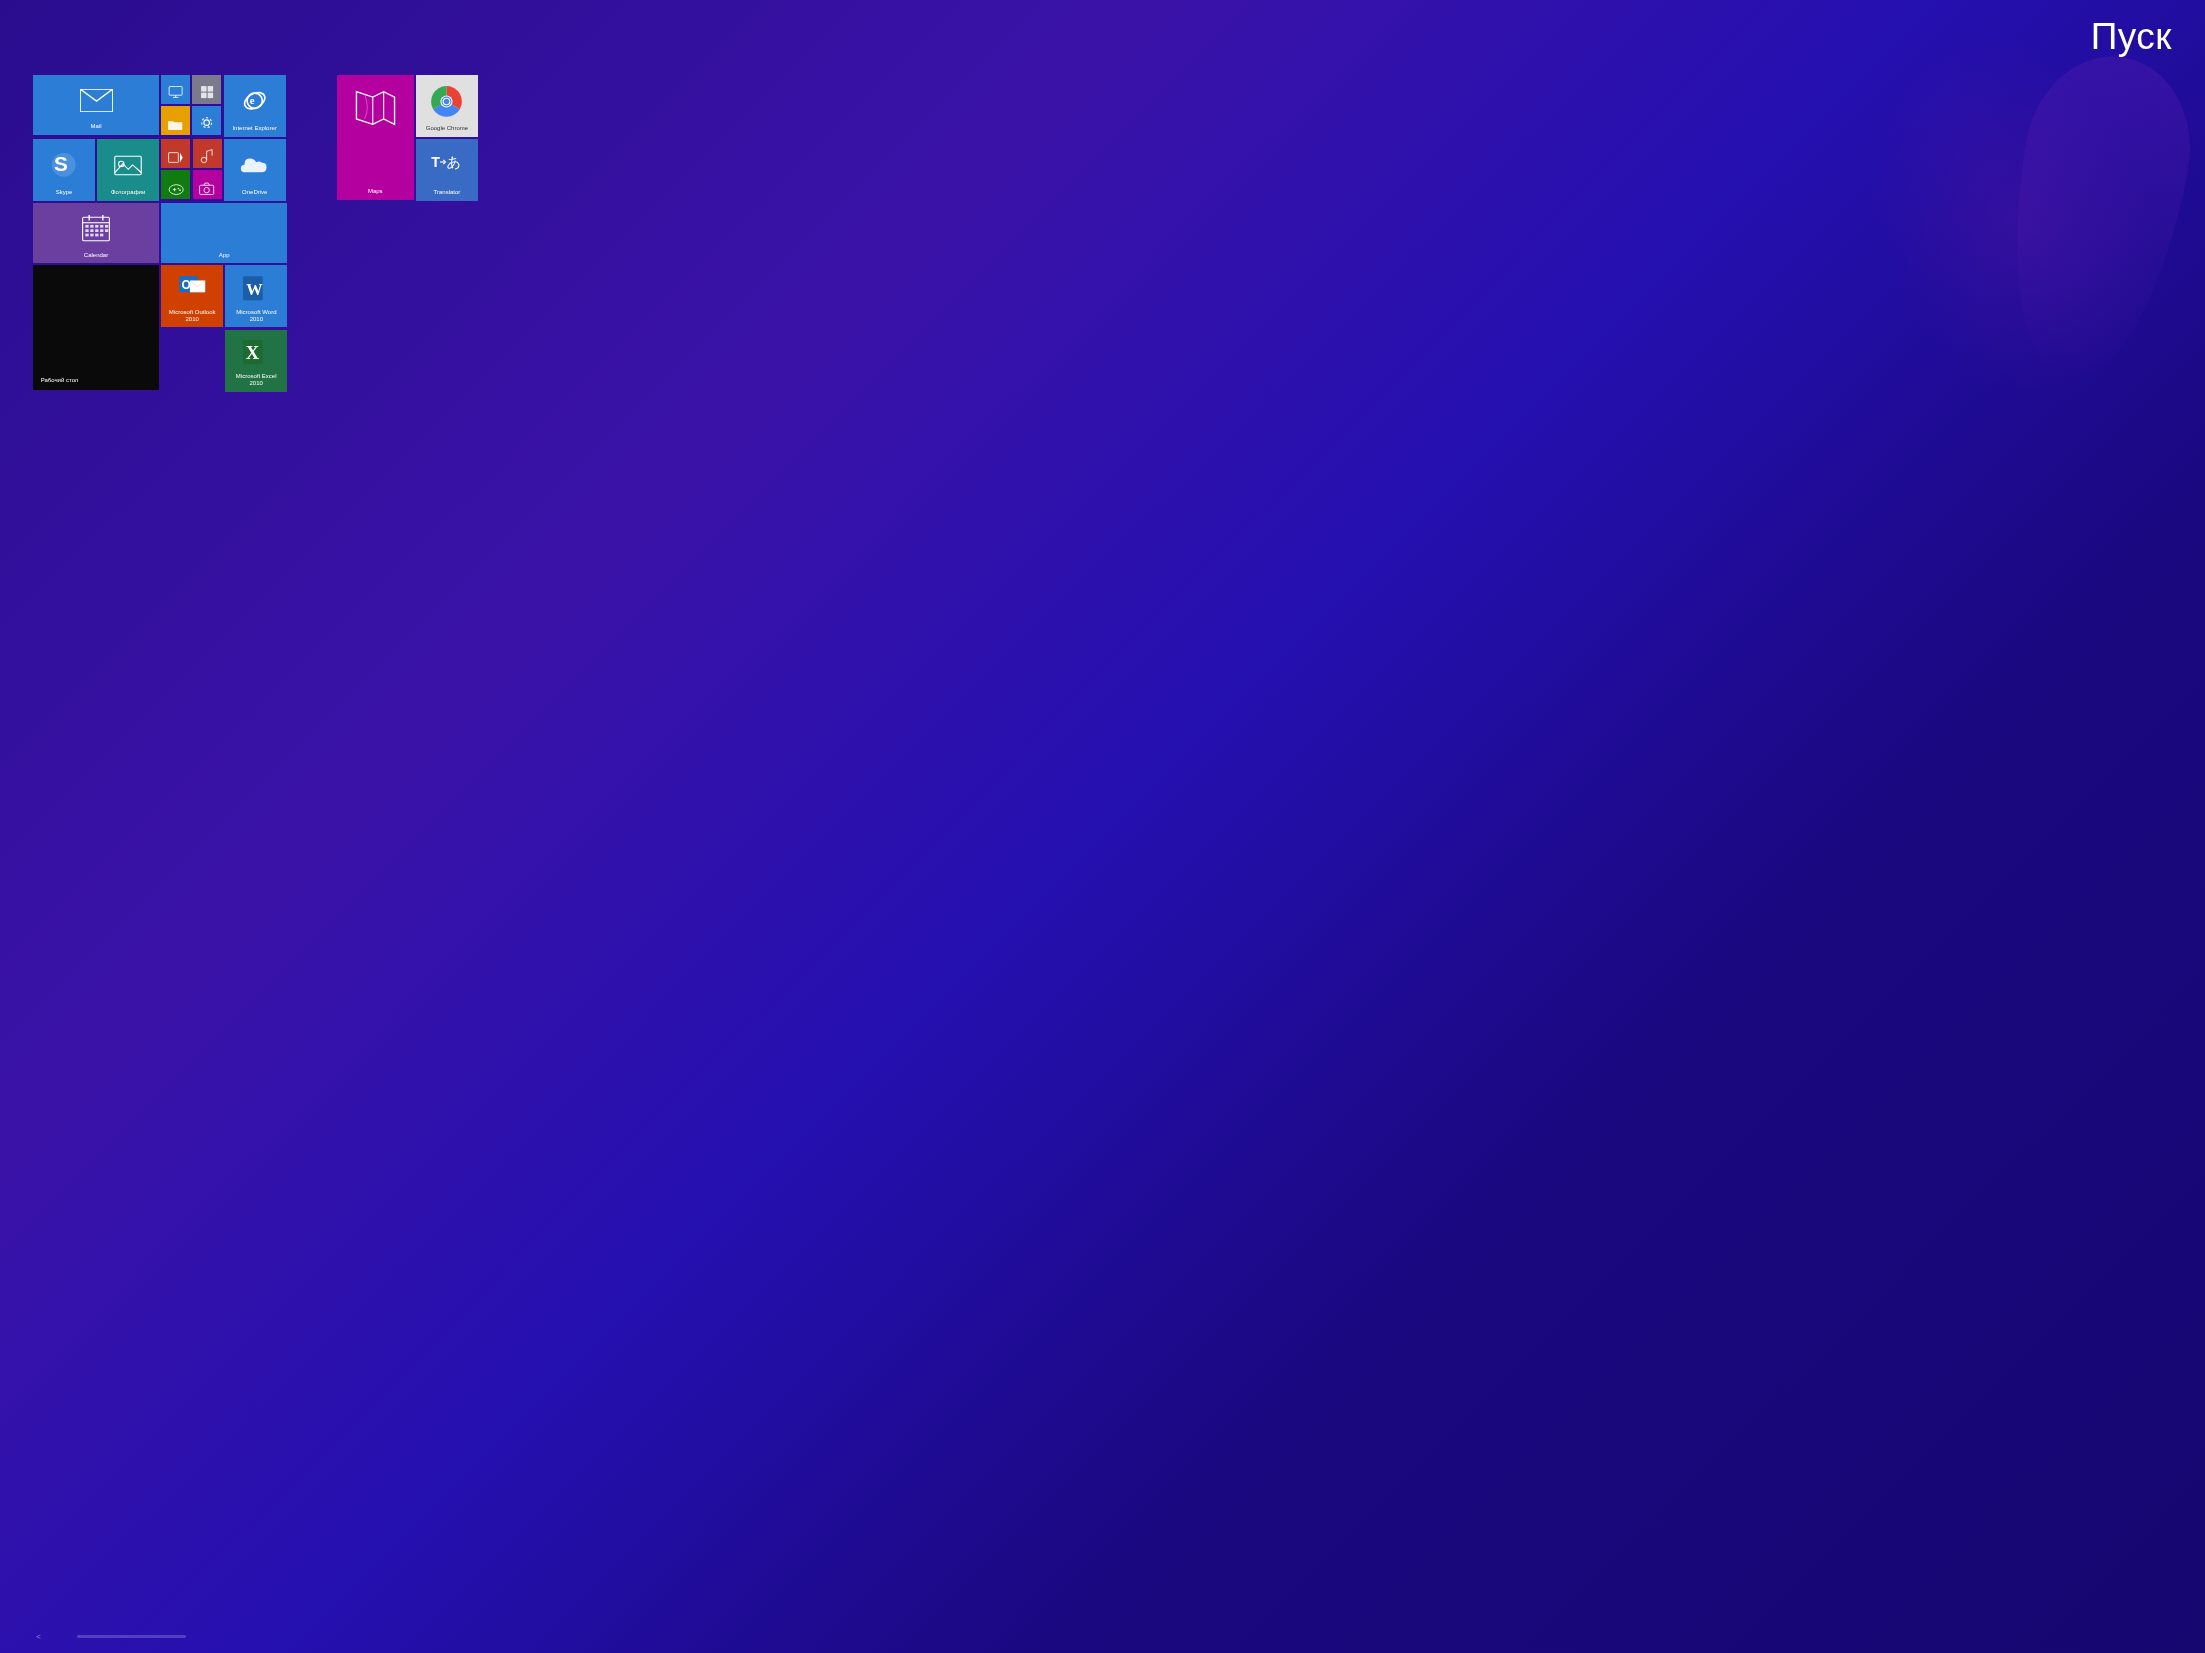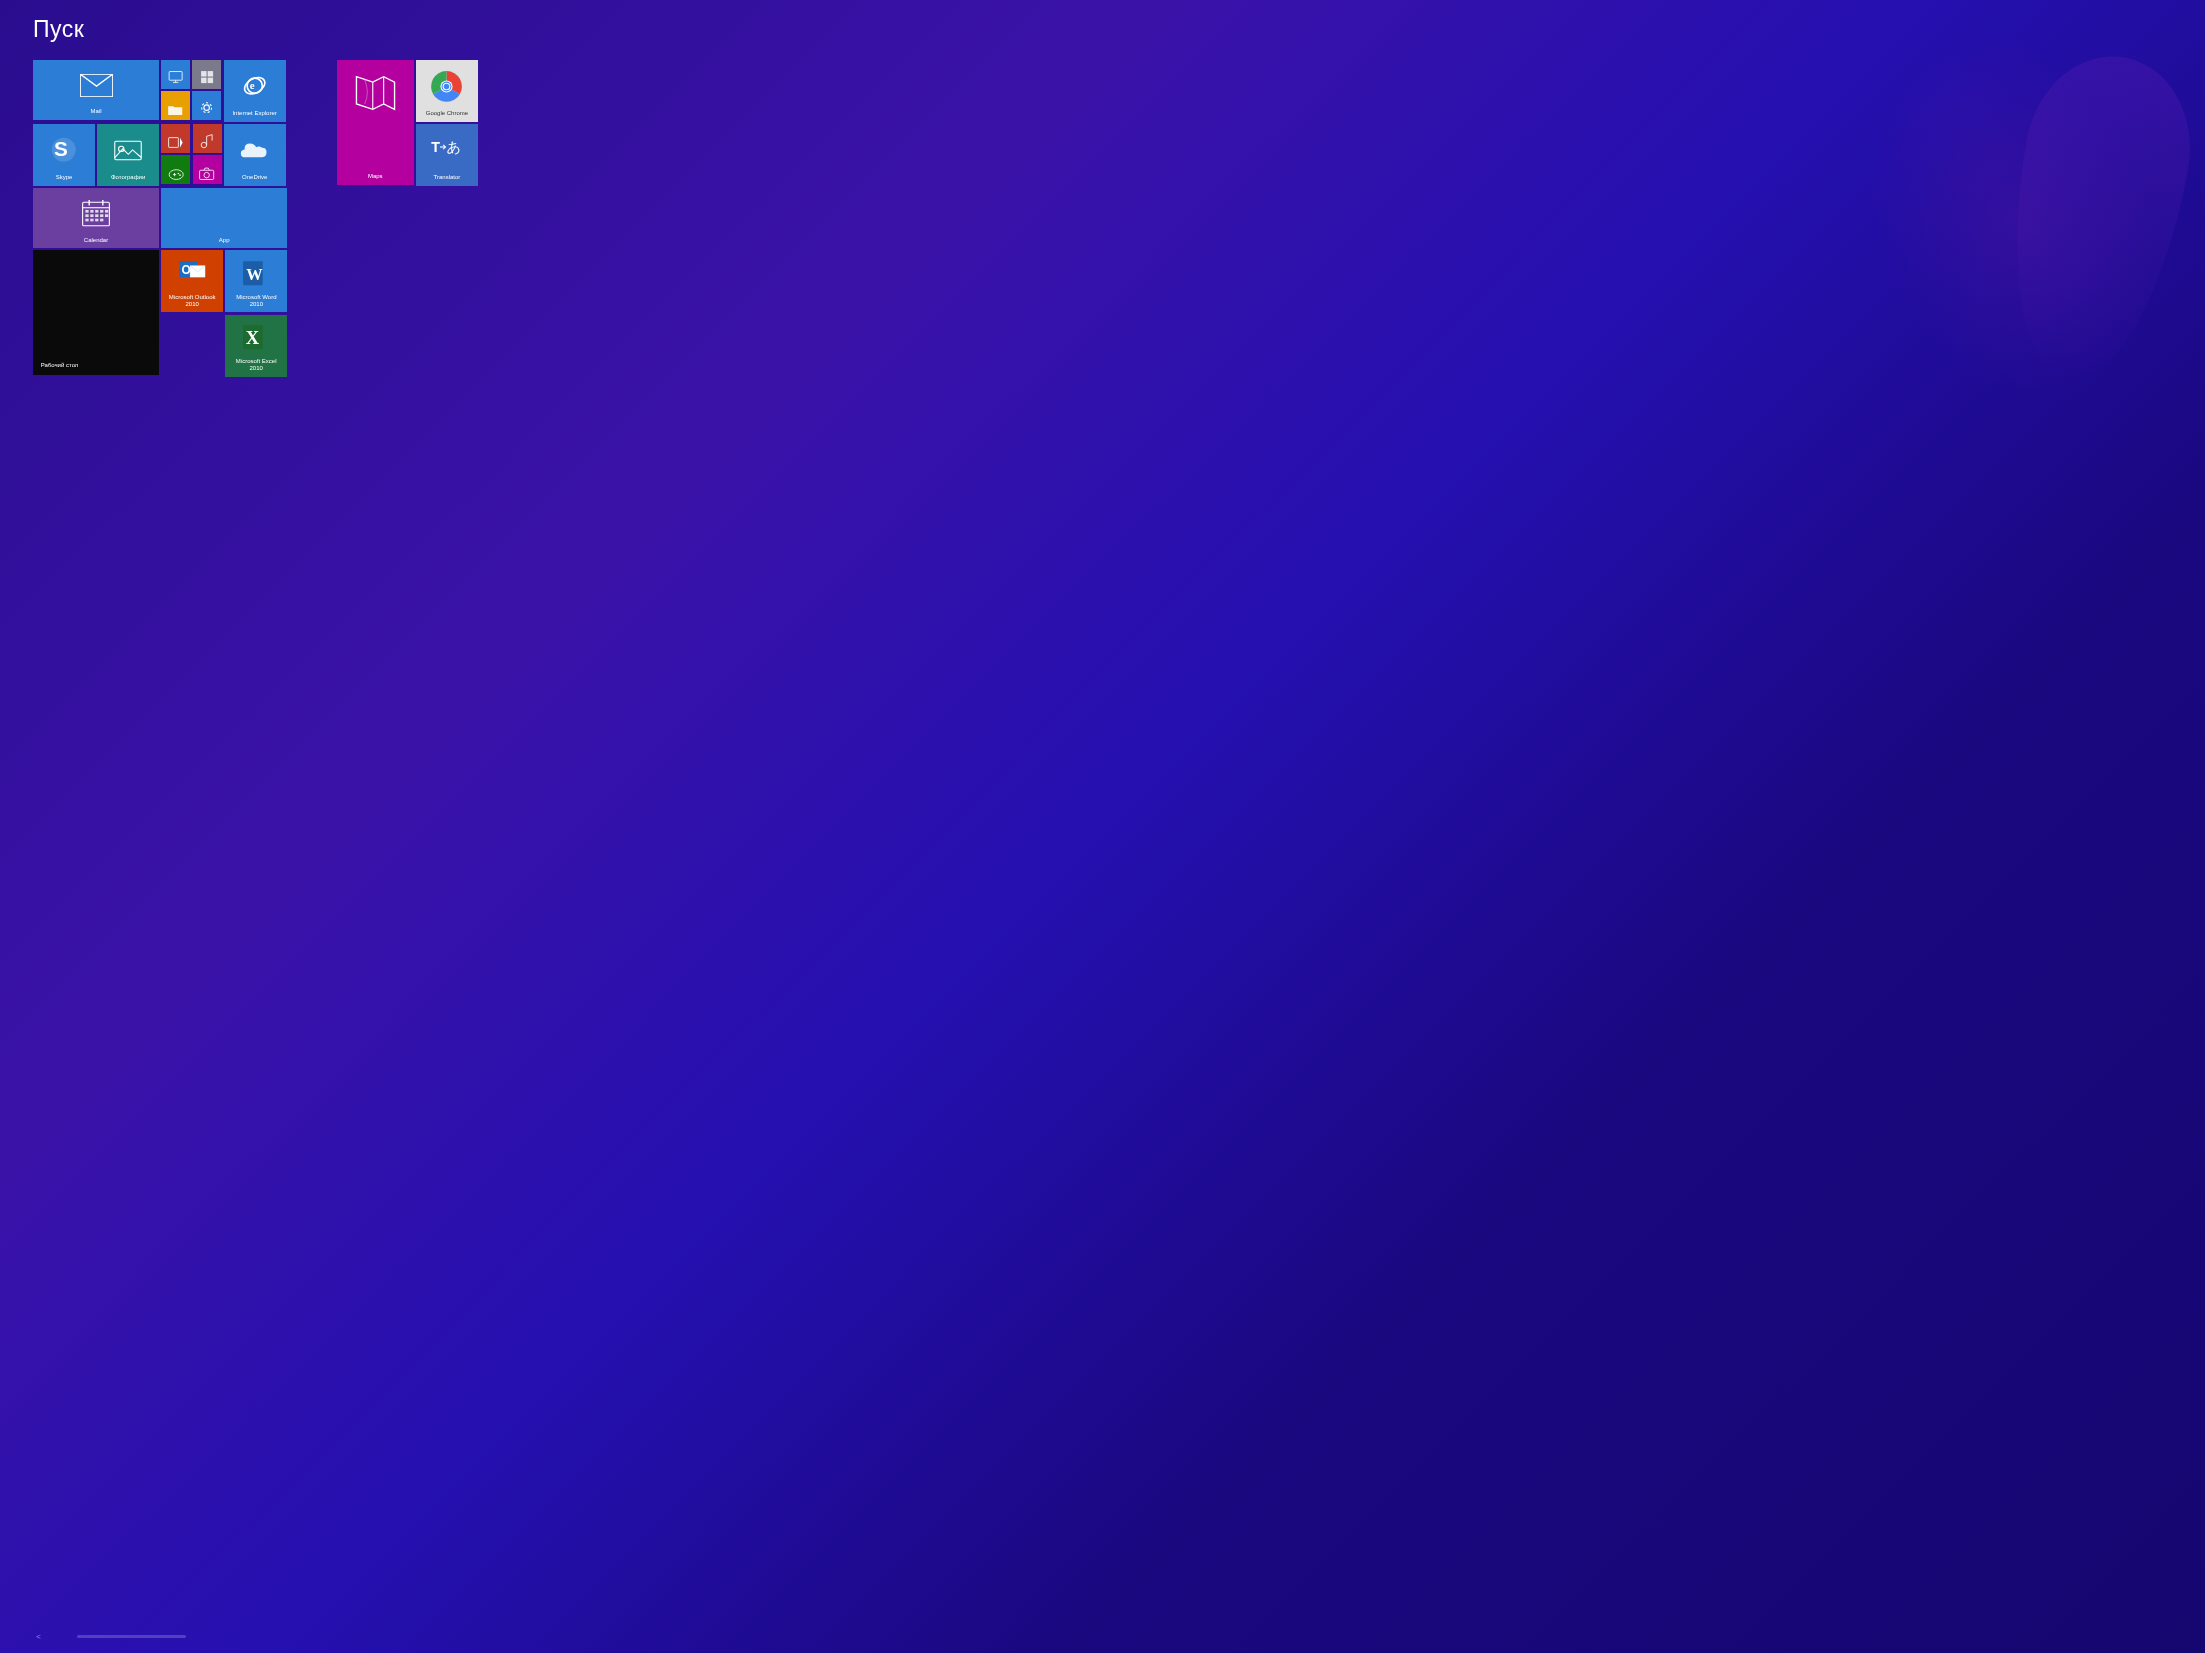--- a/index.html
+++ b/index.html
@@ -44,24 +44,25 @@
       width: 164px;
       height: 328px;
       background: linear-gradient(180deg, rgba(100,30,180,0.3) 0%, transparent 100%);
       border-radius: 50% 50% 50% 50% / 30% 30% 70% 70%;
       transform: rotate(10deg);
       pointer-events: none;
     }
 
     .page-title {
       color: white;
-      font-size: 23px;
+      font-size: 37px;
       font-weight: 200;
       margin-bottom: 16.4px;
       letter-spacing: 0.5px;
+      text-align: right;
     }
 
     .tiles-container {
       display: flex;
       gap: 16.4px;
       flex: 1;
       align-items: flex-start;
     }
 
     .tiles-group {

